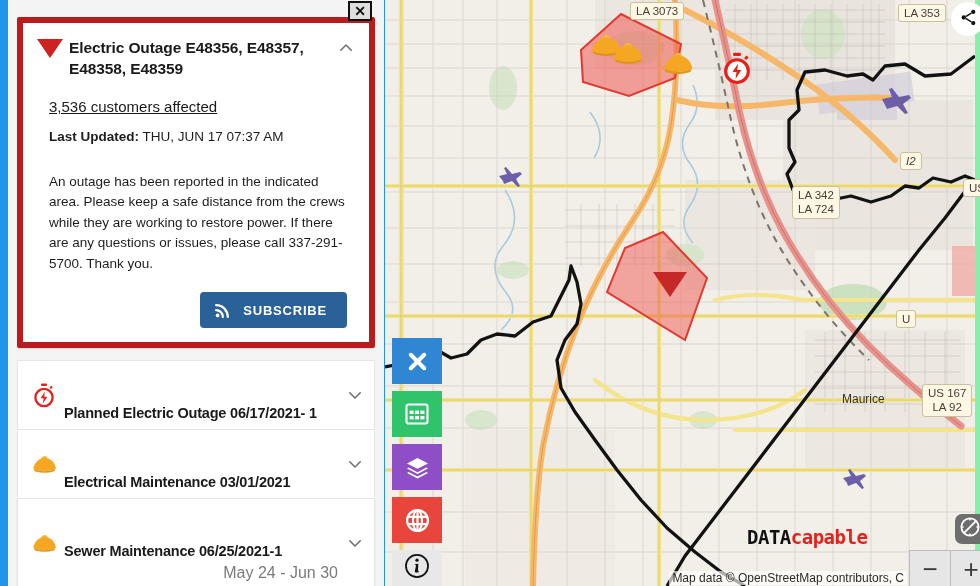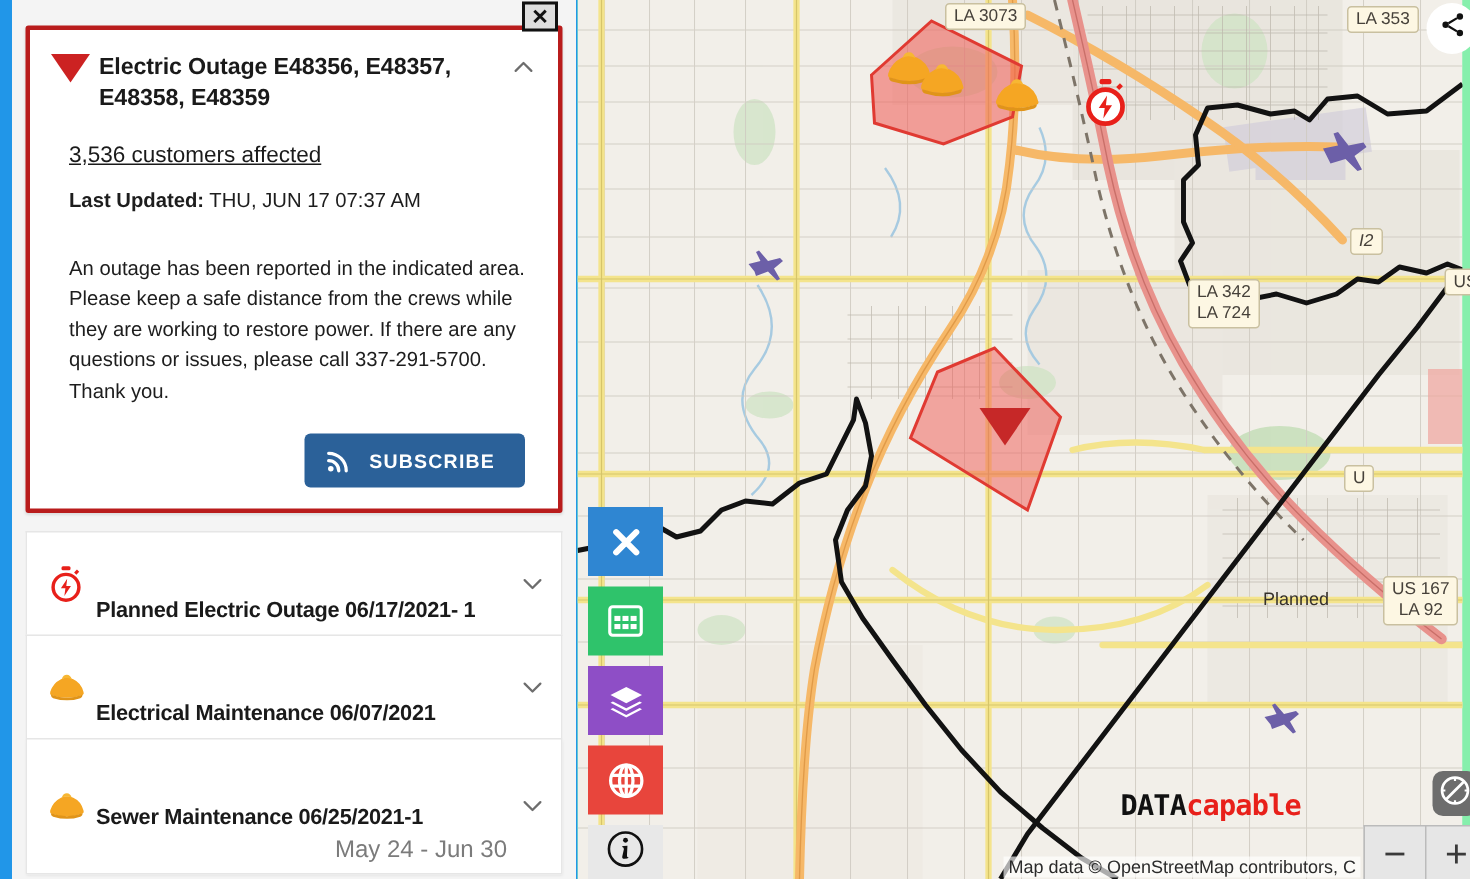--- a/index.html
+++ b/index.html
@@ -33,21 +33,21 @@
     background: #dedede;
     border: 2px solid #111;
     display: flex; align-items: center; justify-content: center;
     font-size: 14px; font-weight: bold; color: #111;
     line-height: 1; cursor: pointer; z-index: 40;
     font-family: "Liberation Sans", sans-serif;
   }
 
   .card {
     background: #ffffff;
-    border: 3px solid #b91c1c;
+    border: 6px solid #b91c1c;
     border-radius: 2px;
     box-shadow: 0 1px 2px rgba(0,0,0,0.10);
     margin-bottom: 0;
   }
   #expanded-card { margin-top: 9px; padding: 0 0 14px 0; }
 
   .card-head {
     display: flex; align-items: flex-start;
     padding: 14px 12px 4px 12px;
   }
@@ -265,21 +265,21 @@
 
         <div class="row-item">
           <div class="row-ico">
             <svg width="27" height="20" viewBox="0 0 28 20">
               <path d="M3 15.5 q11 4 22 0 q1.2-0.6 0.6-2 Q24 7 18.5 4.6 Q14 2.6 10 4.6 Q4.4 7.4 2.6 13.3 q-0.4 1.6 0.4 2.2z" fill="#f5a623"></path>
               <path d="M10.5 4.6 q3.6-1.6 7 0.2 q-1-3.2-3.4-3.2 q-2.6 0-3.6 3z" fill="#f7b733"></path>
               <path d="M3.2 15.4 q11 4 21.6 0 q0.4 1.6-1.4 2.3 q-9 3-18.8 0 q-1.8-0.7-1.4-2.3z" fill="#e09419"></path>
             </svg>
           </div>
           <div class="row-text">
-            <div class="row-title">Electrical Maintenance 06/07/2021</div>
+            <div class="row-title">Electrical Maintenance 03/01/2021</div>
           </div>
           <div class="chev">
             <svg width="18" height="18" viewBox="0 0 24 24">
                 <path d="M5 9 L12 16 L19 9" fill="none" stroke="#6d6d6d" stroke-width="2" stroke-linecap="round" stroke-linejoin="round"></path>
               </svg>
           </div>
         </div>
 
         <div class="row-item">
           <div class="row-ico">
@@ -412,21 +412,21 @@
       </g>
     </svg>
 
     <div id="map-labels">
         <div class="mlabel shield" style="left: 245px; top: 2px;">LA 3073</div>
         <div class="mlabel shield" style="left: 513px; top: 4px;">LA 353</div>
         <div class="mlabel shield" style="left: 578px; top: 179px;">US 167</div>
         <div class="mlabel shield" style="left: 515px; top: 152px; font-style: italic;">I2</div>
         <div class="mlabel shield" style="left: 407px; top: 186px;">LA 342<br>LA 724</div>
         <div class="mlabel shield" style="left: 511px; top: 310px;">U</div>
-        <div class="mlabel city sm" style="left: 457px; top: 392px;">Planned</div>
+        <div class="mlabel city sm" style="left: 457px; top: 392px;">Maurice</div>
         <div class="mlabel shield" style="left: 537px; top: 384px;">US 167<br>LA 92</div>
       </div>
 
     <div class="map-pin-tri" style="left:268px; top:272px;"></div>
 
     <div class="bolt-badge" style="left:336px; top:52px;">
       <svg width="32" height="33" viewBox="0 0 24 25">
         <circle cx="12" cy="14.5" r="9.4" fill="#fff"></circle>
         <rect x="9" y="0.5" width="6" height="2.6" rx="1" fill="#e8201a"></rect>
         <path d="M17.4 4.6l1.9-1.9 1.5 1.5-1.9 1.9z" fill="#e8201a"></path>

